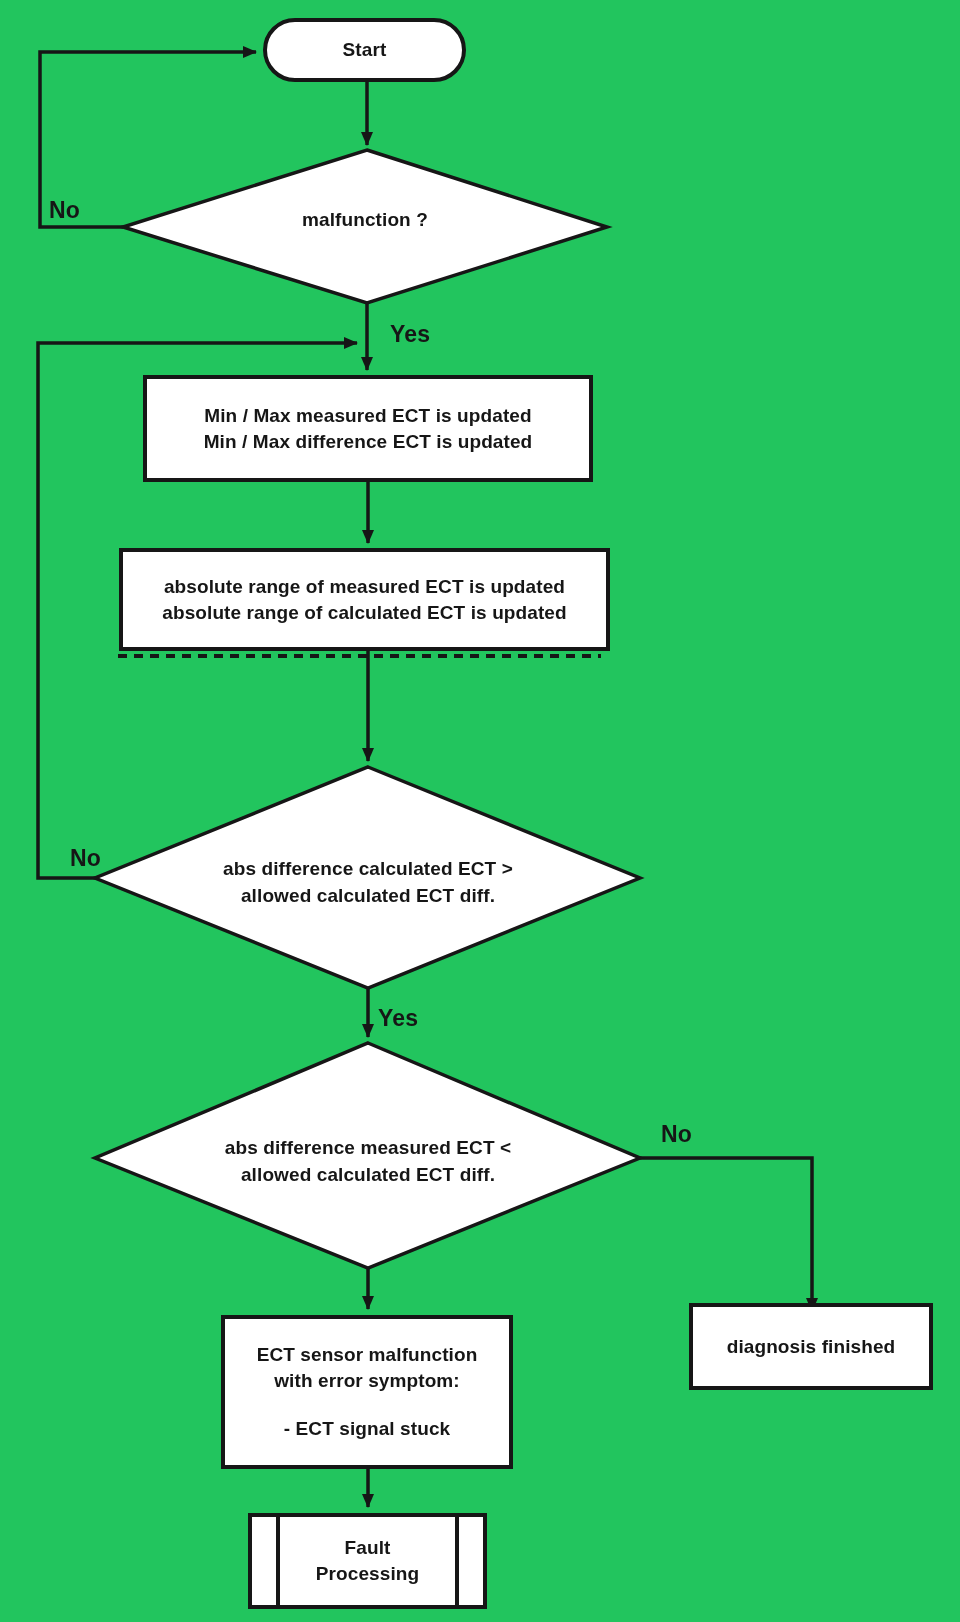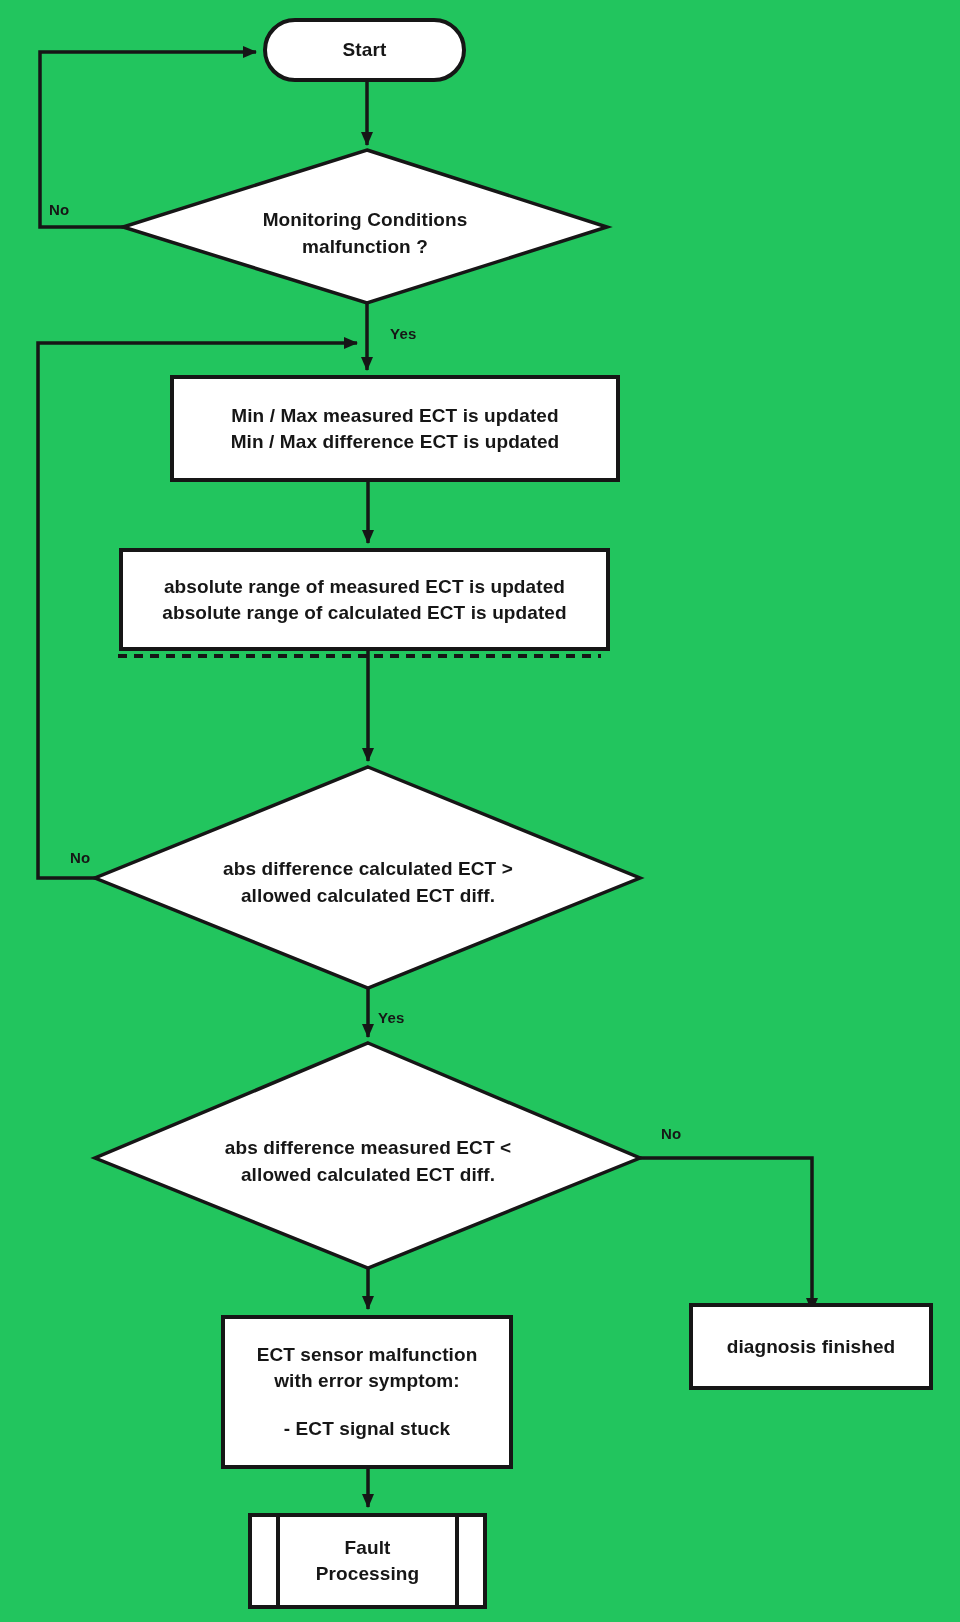--- a/index.html
+++ b/index.html
@@ -44,21 +44,21 @@
     box-sizing: border-box;
     text-align: center;
     font-size: 19px;
     font-weight: bold;
     line-height: 27px;
     letter-spacing: 0.1px;
     background: transparent;
   }
   .edge-label {
     position: absolute;
-    font-size: 15px;
+    font-size: 23px;
     font-weight: bold;
     line-height: 24px;
     letter-spacing: 0.2px;
     background: transparent;
   }
   .subproc-bar {
     position: absolute;
     top: 0;
     bottom: 0;
     width: 4px;
@@ -105,25 +105,24 @@
     <polygon points="367,150 607,227 367,303 123,227" fill="#ffffff" stroke="#161616" stroke-width="3.5"></polygon>
     <polygon points="368,767 640,878 368,988 95,878" fill="#ffffff" stroke="#161616" stroke-width="3.5"></polygon>
     <polygon points="368,1043 640,1158 368,1268 95,1158" fill="#ffffff" stroke="#161616" stroke-width="3.5"></polygon>
   </svg>
 
   <div class="node terminal" style="left:263px; top:18px; width:203px; height:64px;">
     <span>Start</span>
   </div>
 
   <div class="diamond-text" style="left:215px; top:206px; width:300px;">
-    <div>Monitoring Conditions</div>
     <div>malfunction ?</div>
   </div>
 
-  <div class="node" style="left:143px; top:375px; width:450px; height:107px;margin-left:27px;">
+  <div class="node" style="left:143px; top:375px; width:450px; height:107px;">
     <div>Min / Max measured ECT is updated</div>
     <div>Min / Max difference ECT is updated</div>
   </div>
 
   <div class="node" style="left:119px; top:548px; width:491px; height:103px;">
     <div>absolute range of measured ECT is updated</div>
     <div>absolute range of calculated ECT is updated</div>
   </div>
 
   <div class="diamond-text" style="left:188px; top:855px; width:360px;">

